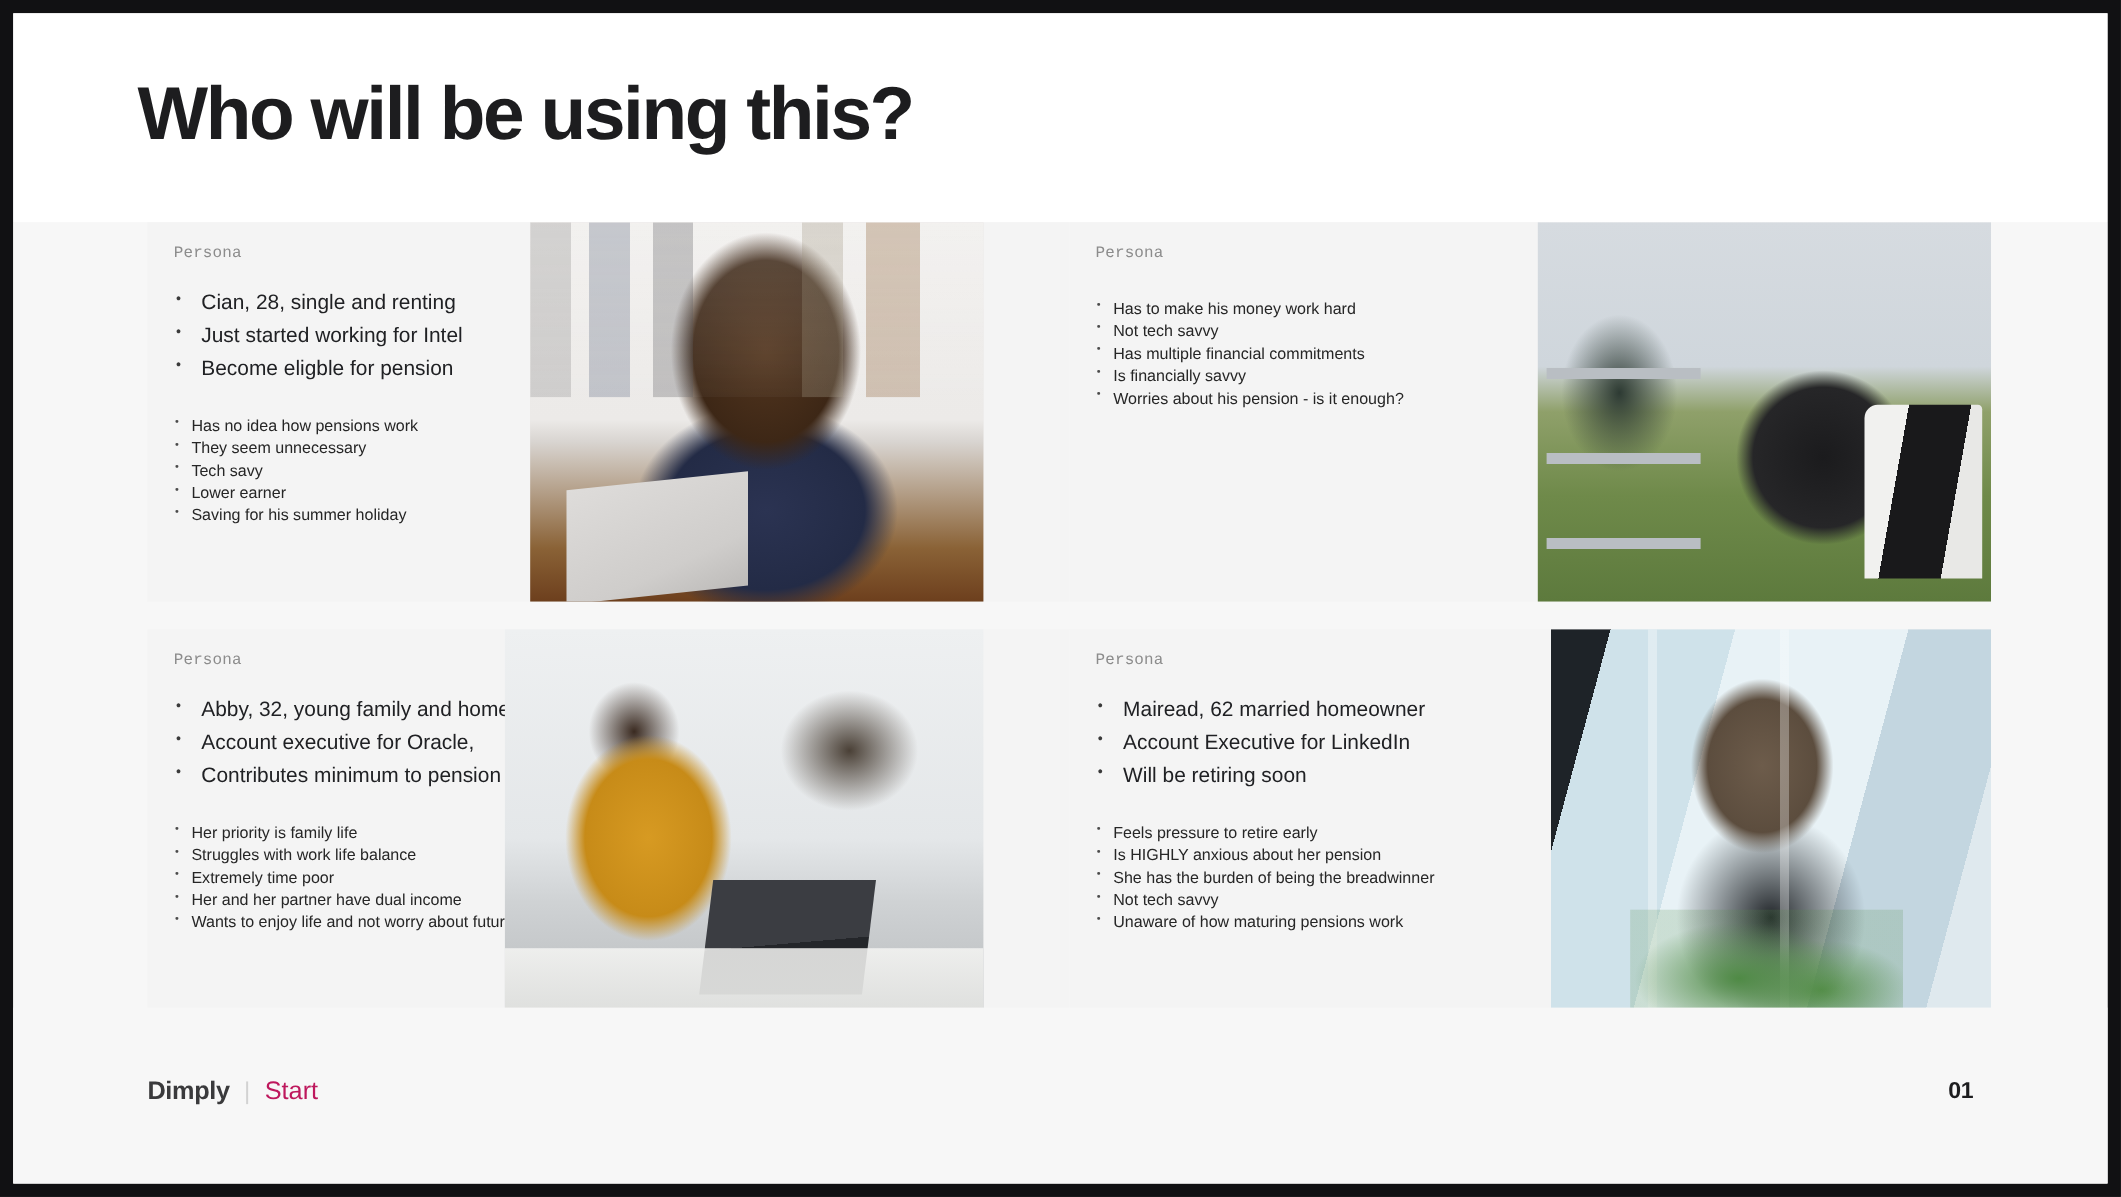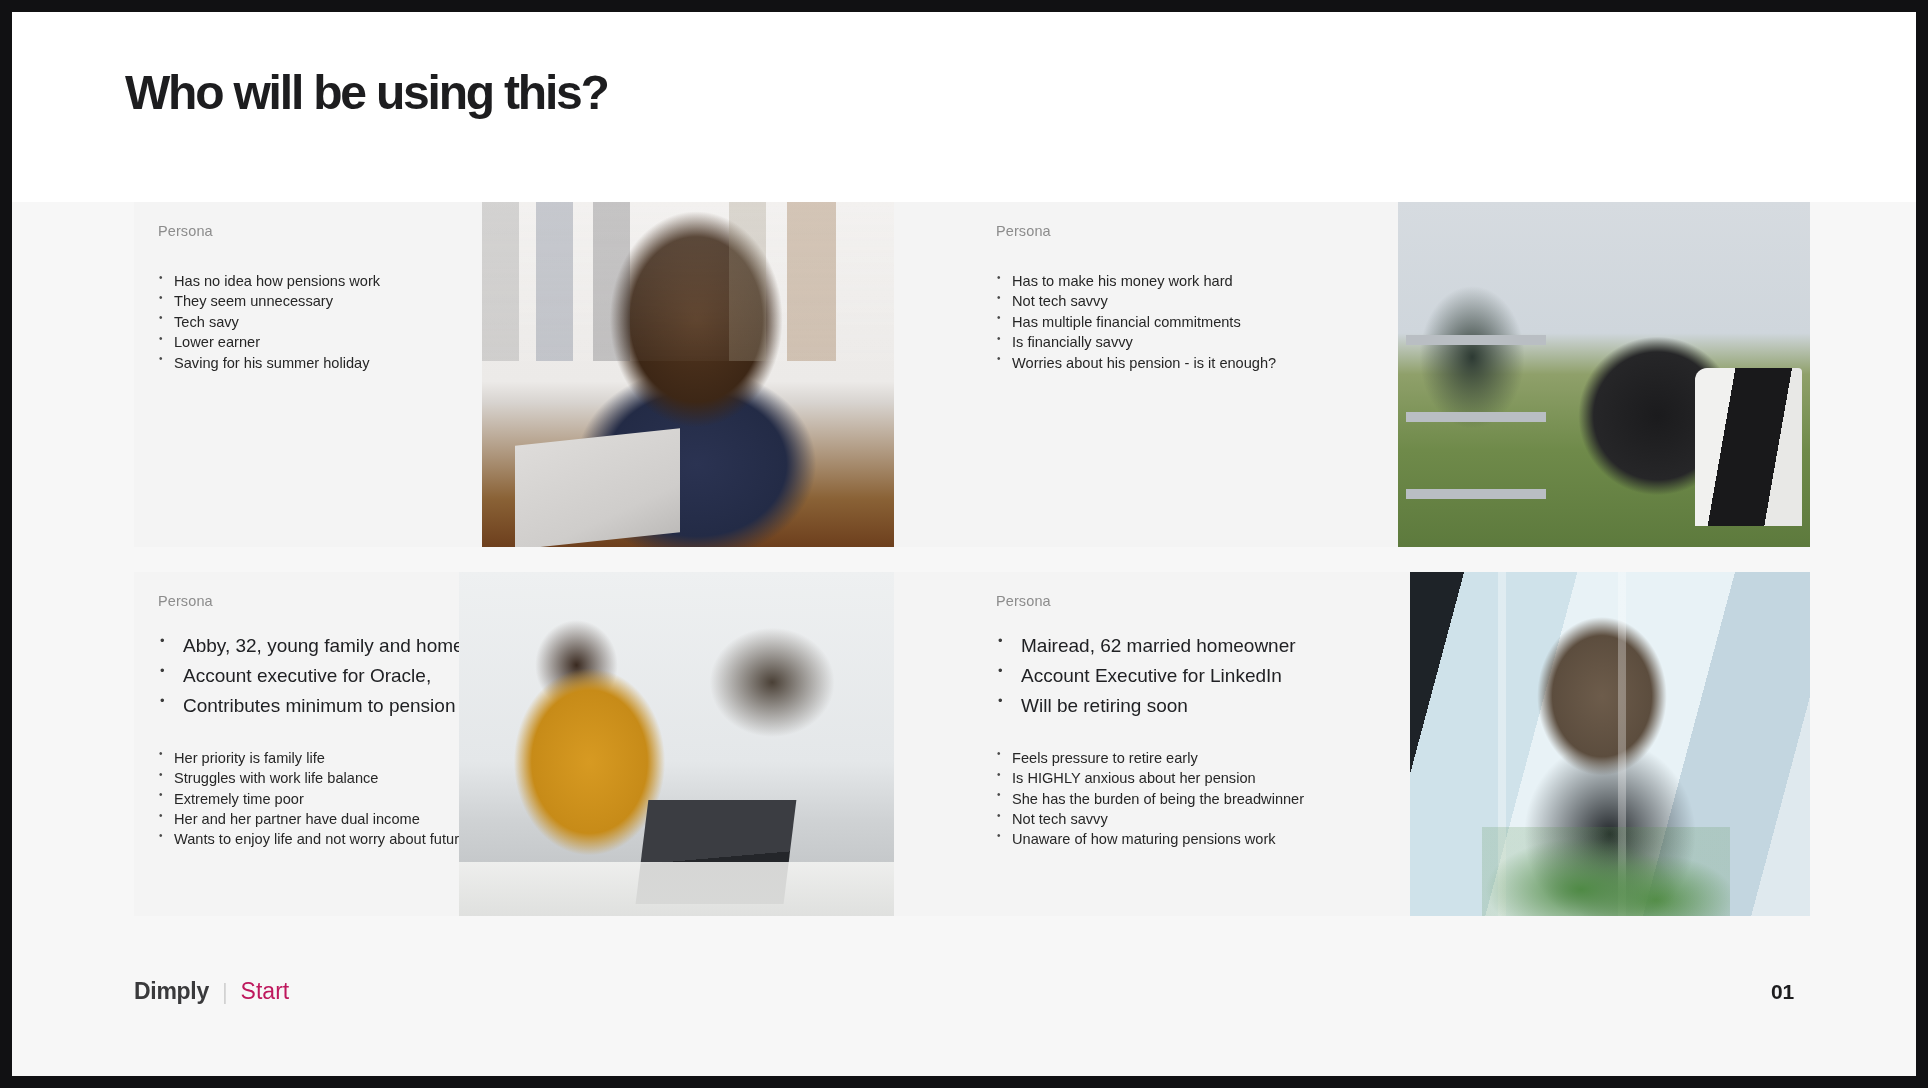--- a/index.html
+++ b/index.html
@@ -19,21 +19,21 @@
   }
   
   .header {
     position: absolute; left: 0; top: 0;
     width: 100%; height: 190px;
     background: #ffffff;
   }
   .slide-title {
     position: absolute;
     left: 113px; top: 56px;
-    font-size: 48px;
+    font-size: 68px;
     font-weight: 700;
     letter-spacing: -2.2px;
     color: #1d1d1f;
     line-height: 1.05;
     white-space: nowrap;
   }
   
   .body-area {
     position: absolute;
     left: 0; top: 190px;
@@ -60,20 +60,21 @@
     position: absolute;
     left: 0; top: 0;
     width: 420px; height: 100%;
     padding: 21px 10px 0 24px;
   }
   .persona-label {
     font-size: 14.5px;
     color: #8c8c8c;
     letter-spacing: 0.1px;
     margin-bottom: 26px;
+    font-family: Liberation Mono, monospace;
   }
   ul.primary, ul.secondary { list-style: none; }
   ul.primary li {
     position: relative;
     font-size: 19px;
     color: #202124;
     line-height: 1.12;
     padding-left: 25px;
     margin-bottom: 8.5px;
     white-space: nowrap;
@@ -244,20 +245,25 @@
   <div class="header">
     <h1 class="slide-title">Who will be using this?</h1>
   </div>
 
   <div class="body-area">
     <div class="grid">
 
       <div class="card c1">
         <div class="text-col">
           <div class="persona-label">Persona</div>
+          <ul class="primary">
+            <li>Cian, 28, single and renting</li>
+            <li>Just started working for Intel</li>
+            <li>Become eligble for pension</li>
+          </ul>
           <ul class="secondary">
             <li>Has no idea how pensions work</li>
             <li>They seem unnecessary</li>
             <li>Tech savy</li>
             <li>Lower earner</li>
             <li>Saving for his summer holiday</li>
           </ul>
         </div>
         <div class="photo ph-office"></div>
       </div>

